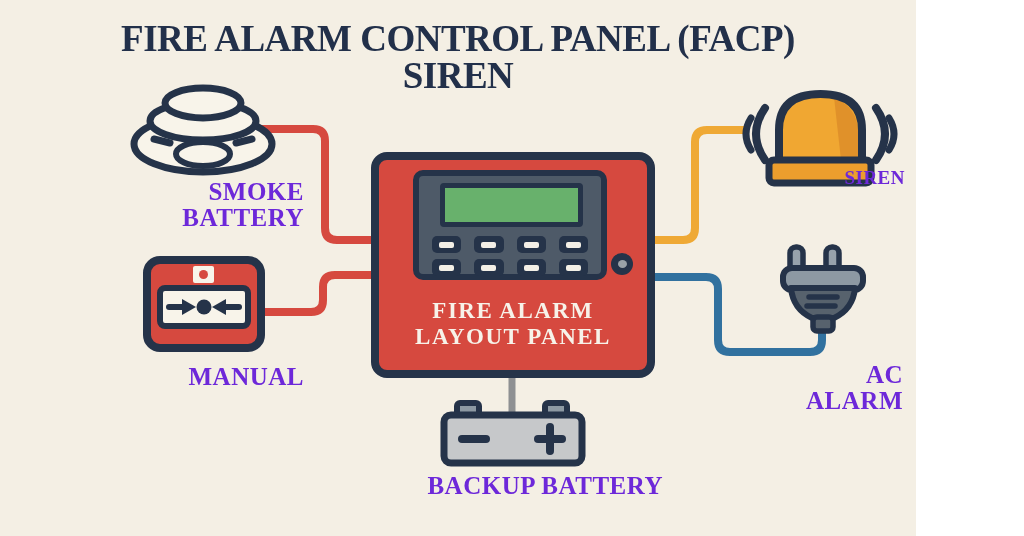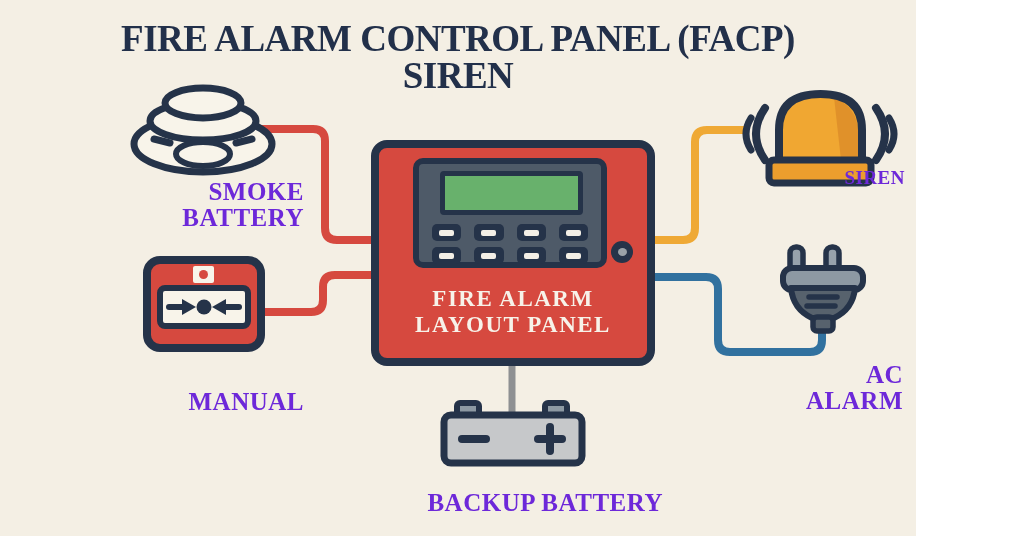--- a/index.html
+++ b/index.html
@@ -20,27 +20,27 @@
   .smoke-icon{left:128px;top:82px;}
   .mcp-icon{left:142px;top:255px;}
   .siren-icon{left:738px;top:82px;}
   .plug-icon{left:766px;top:241px;}
   .battery-icon{left:438px;top:398px;}
   .node-label{
     position:absolute;text-align:right;color:#6d28d9;
     font-weight:bold;font-size:25px;line-height:26px;letter-spacing:0.5px;
   }
   .smoke-label{left:104px;top:179px;width:200px;}
-  .mcp-label{left:104px;top:364px;width:200px;margin-top:25px;}
+  .mcp-label{left:104px;top:364px;width:200px;}
   .siren-label{left:745px;top:165px;width:160px;font-size:19px;}
   .ac-label{left:743px;top:362px;width:160px;}
-  .battery-label{left:361px;top:490px;width:302px;}
+  .battery-label{left:361px;top:473px;width:302px;}
 
   .panel{
-    position:absolute;left:371px;top:140px;width:284px;height:226px;
+    position:absolute;left:371px;top:152px;width:284px;height:226px;
     background:#d6493f;border:8px solid #253349;border-radius:16px;
     box-sizing:border-box;
   }
   .keypad{
     position:absolute;left:34px;top:10px;width:194px;height:110px;
     background:#4e5a68;border:6px solid #253349;border-radius:10px;
     box-sizing:border-box;
   }
   .lcd{
     position:absolute;left:21px;top:7px;width:143px;height:44px;

